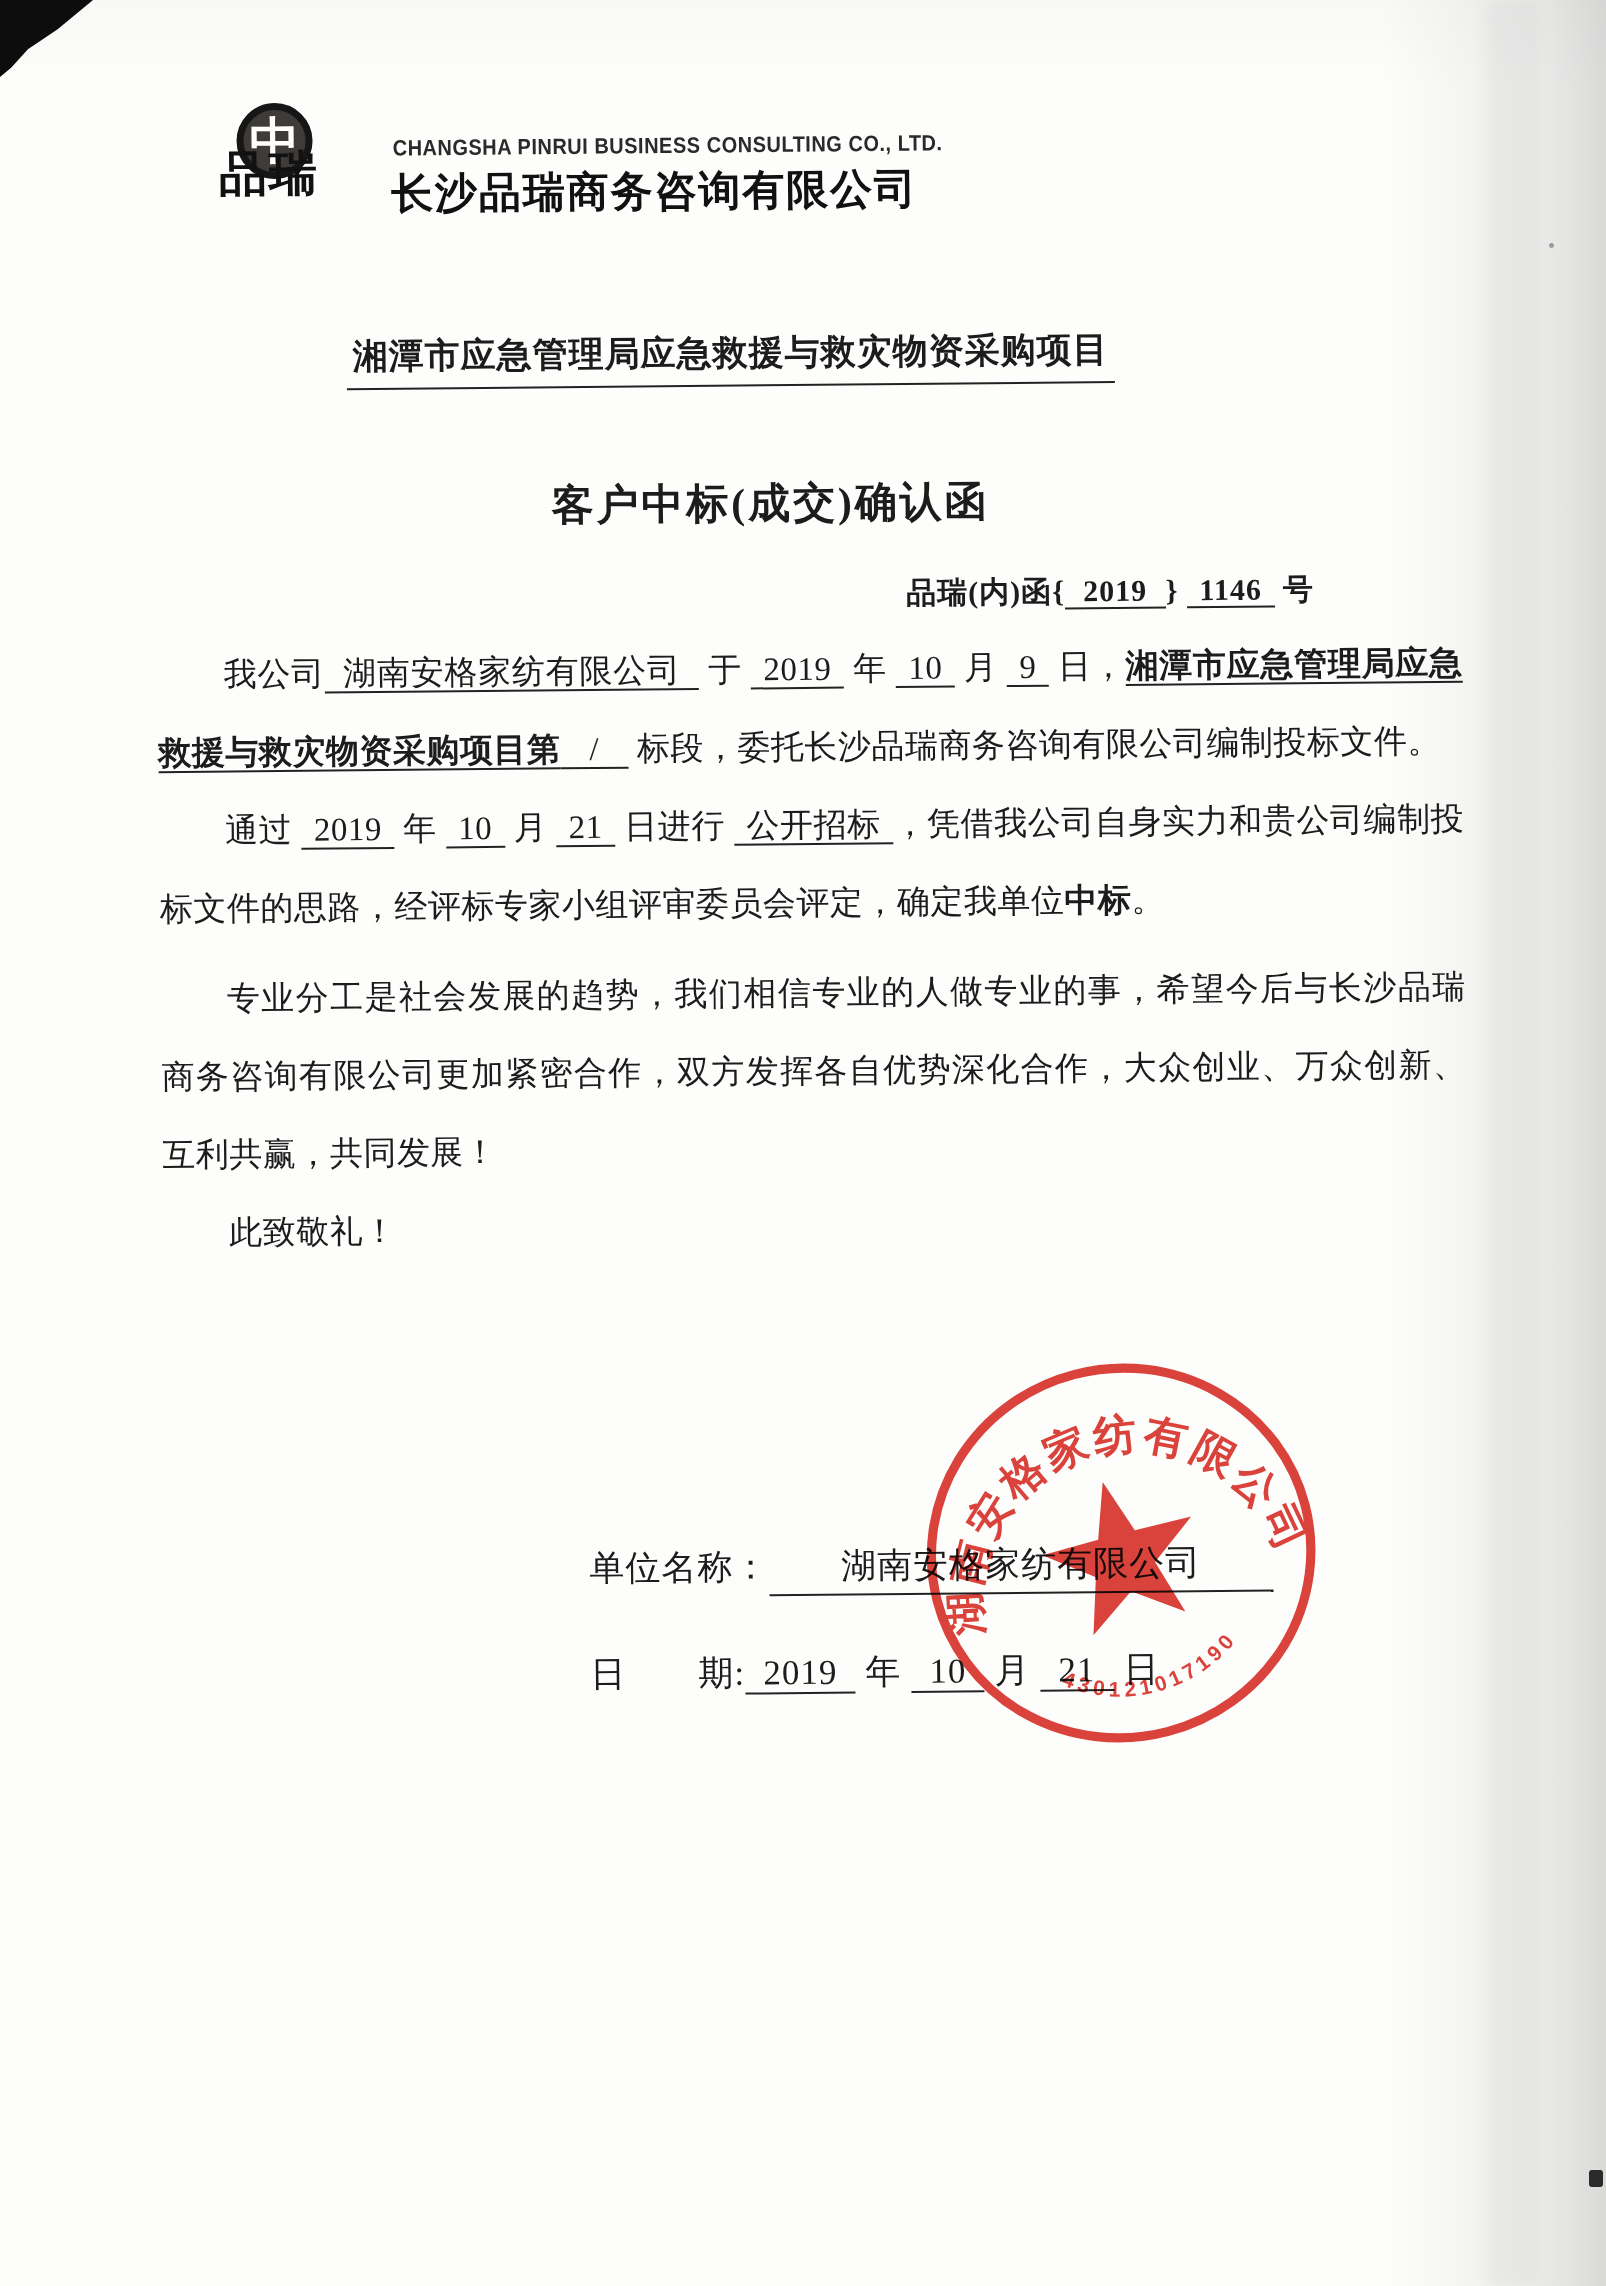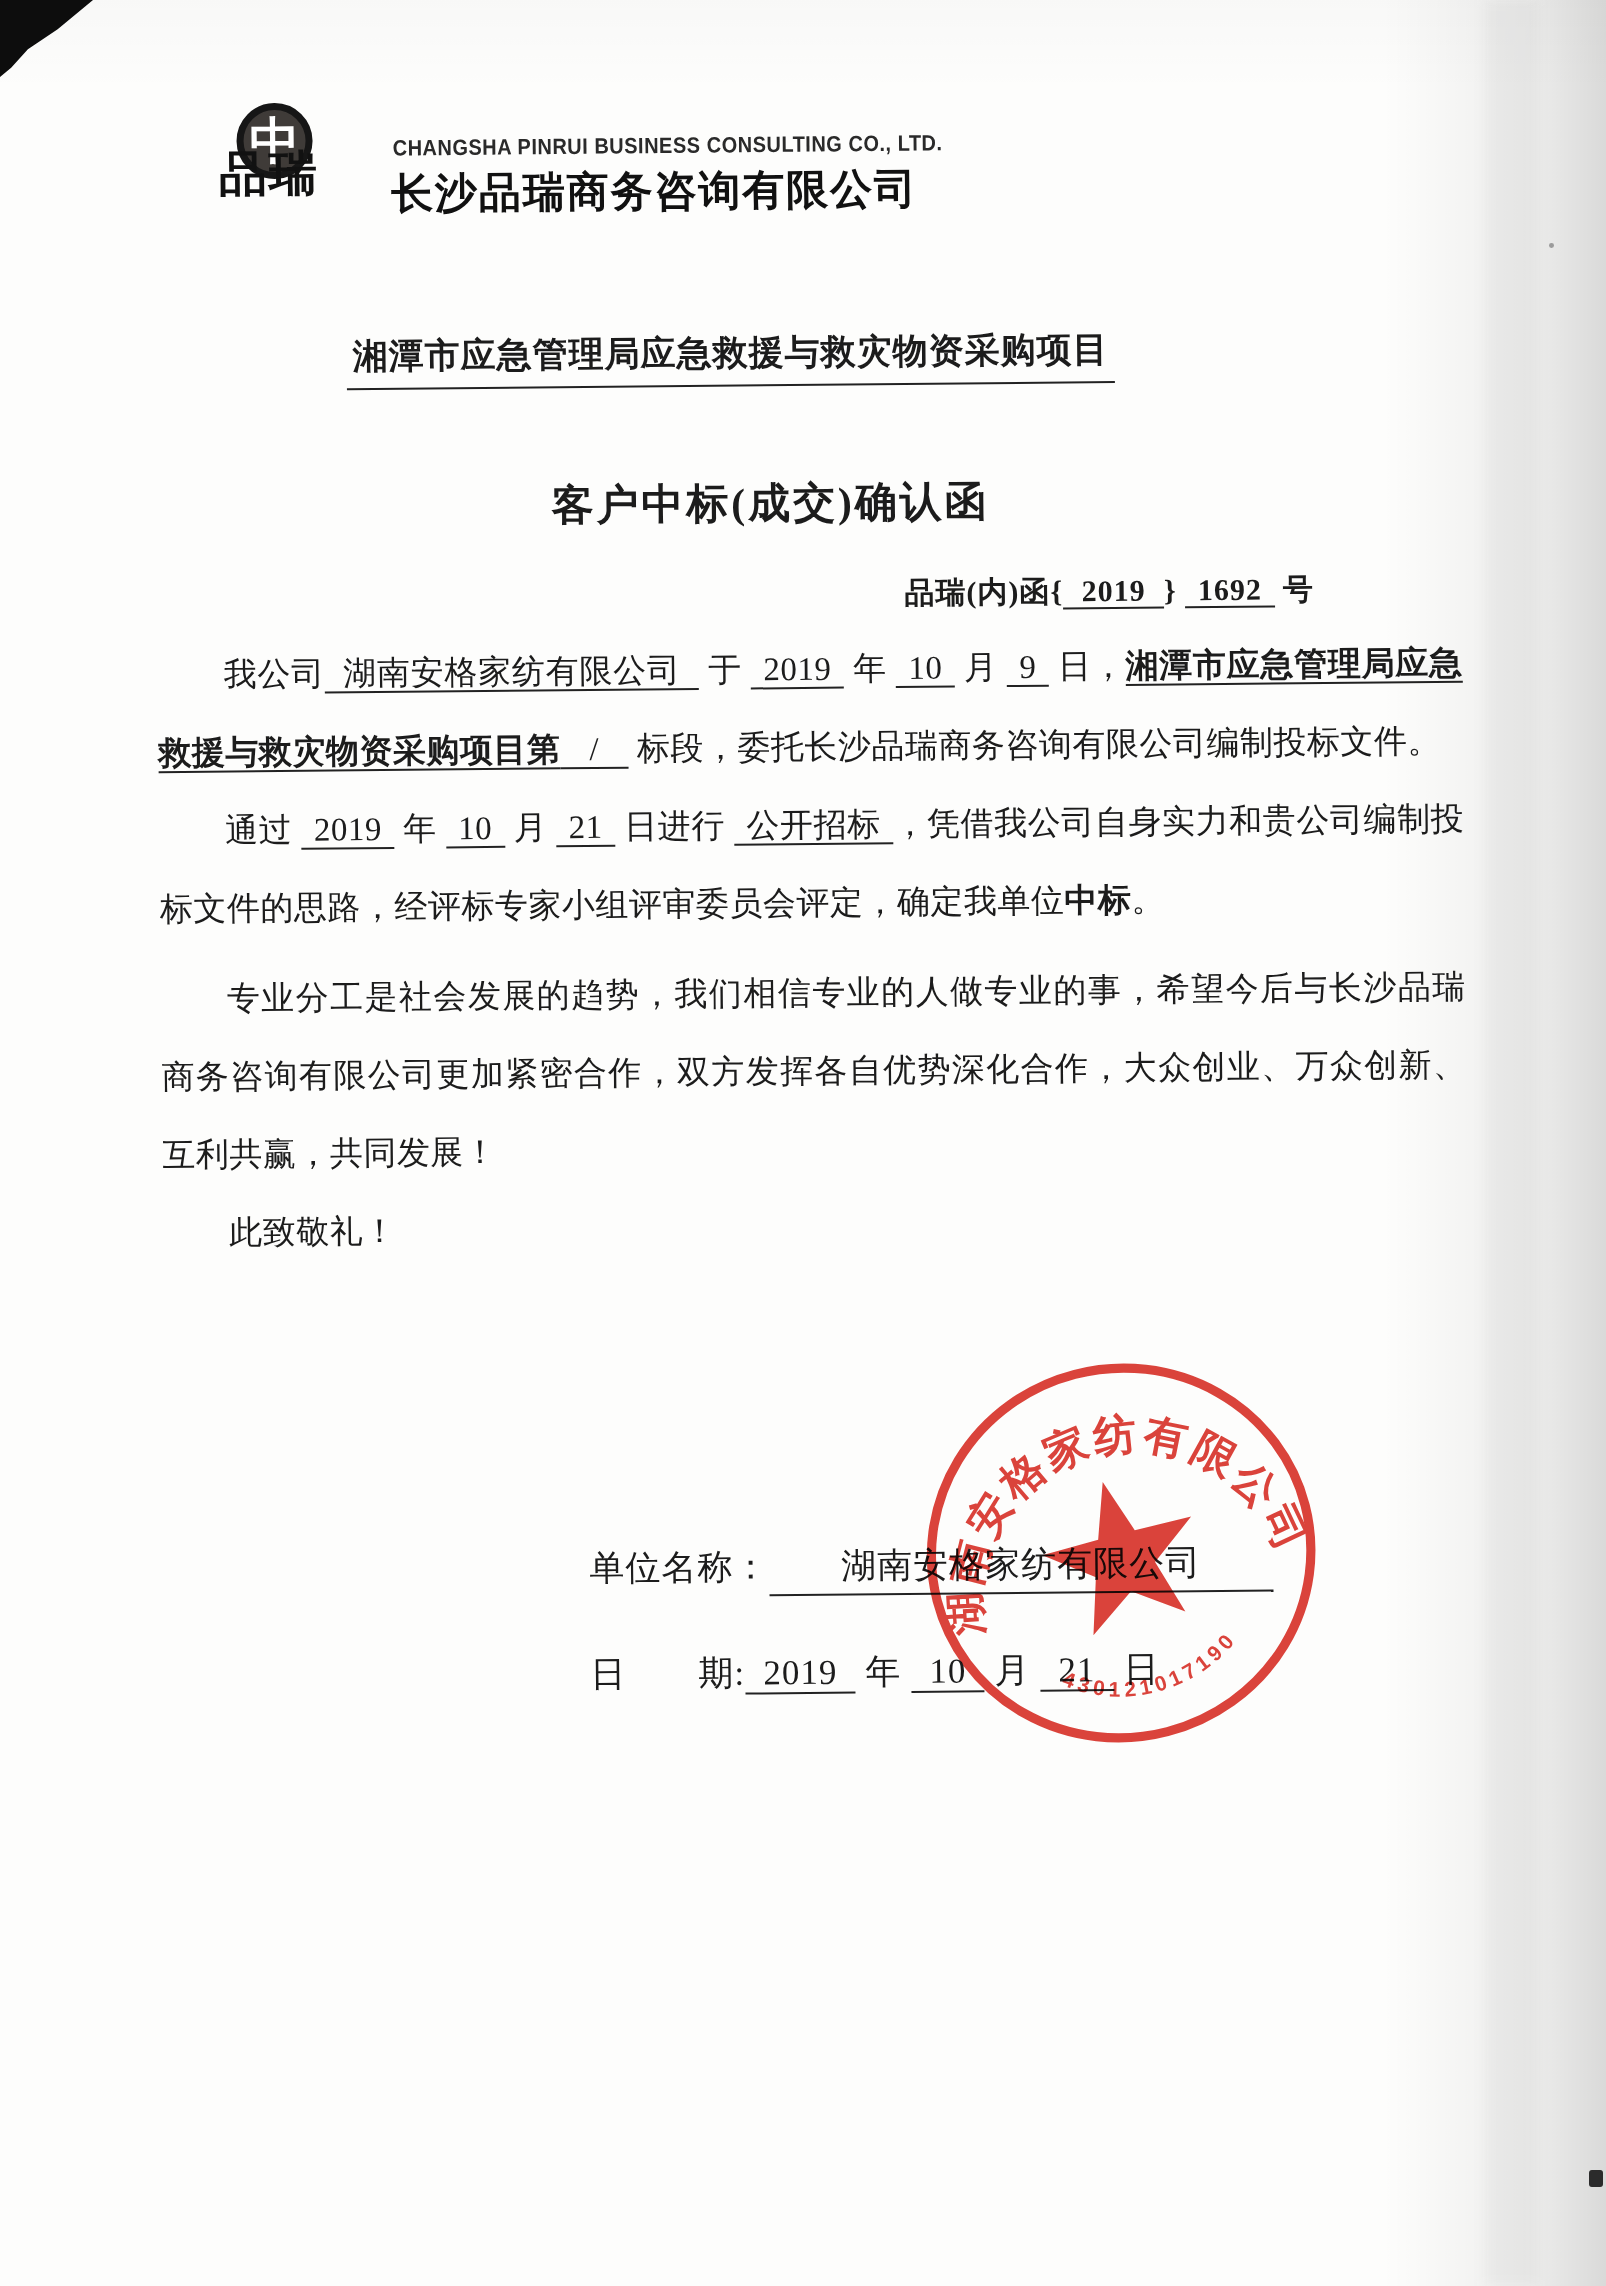--- a/index.html
+++ b/index.html
@@ -100,21 +100,21 @@
       <div class="logo-brand">品瑞</div>
       <div class="company-en">CHANGSHA PINRUI BUSINESS CONSULTING CO., LTD.</div>
       <div class="company-zh">长沙品瑞商务咨询有限公司</div>
     </div>
 
     <div class="project-title-wrap">
       <span class="project-title">湘潭市应急管理局应急救援与救灾物资采购项目</span>
     </div>
     <div class="doc-title">客户中标(成交)确认函</div>
 
-    <div class="ref-line"><span>品瑞(内)函{</span><span class="u pad-m">2019</span><span>}</span> <span class="u pad-s">1692</span> <span>号</span></div>
+    <div class="ref-line"><span>品瑞(内)函{</span><span class="u pad-m">2019</span><span>}</span> <span class="u pad-s">1146</span> <span>号</span></div>
 
     <div class="body-text">
       <p><span>我公司</span><span class="u pad-m">湖南安格家纺有限公司</span> <span>于</span> <span class="u pad-s">2019</span> <span>年</span> <span class="u pad-s">10</span> <span>月</span> <span class="u pad-s">9</span> <span>日，</span><span class="u b">湘潭市应急管理局应急救援与救灾物资采购项目第</span><span class="u pad-l">/</span> <span>标段，委托长沙品瑞商务咨询有限公司编制投标文件。</span></p>
 
       <p><span>通过</span> <span class="u pad-s">2019</span> <span>年</span> <span class="u pad-s">10</span> <span>月</span> <span class="u pad-s">21</span> <span>日进行</span> <span class="u pad-s">公开招标</span><span>，凭借我公司自身实力和贵公司编制投标文件的思路，经评标专家小组评审委员会评定，确定我单位</span><span class="b">中标</span><span>。</span></p>
 
       <p class="gap">专业分工是社会发展的趋势，我们相信专业的人做专业的事，希望今后与长沙品瑞商务咨询有限公司更加紧密合作，双方发挥各自优势深化合作，大众创业、万众创新、互利共赢，共同发展！</p>
 
       <p class="closing">此致敬礼！</p>
     </div>

